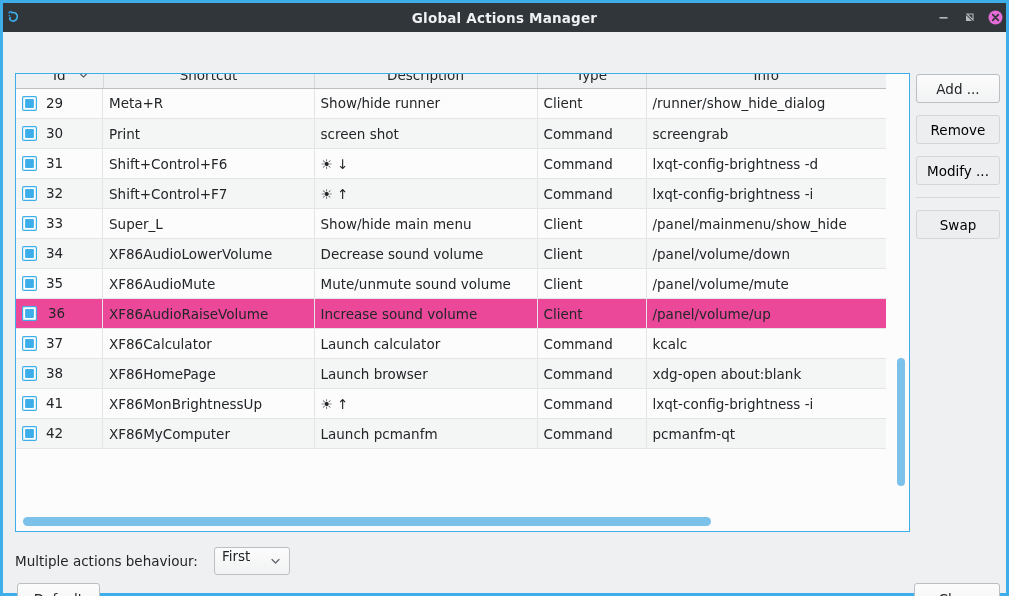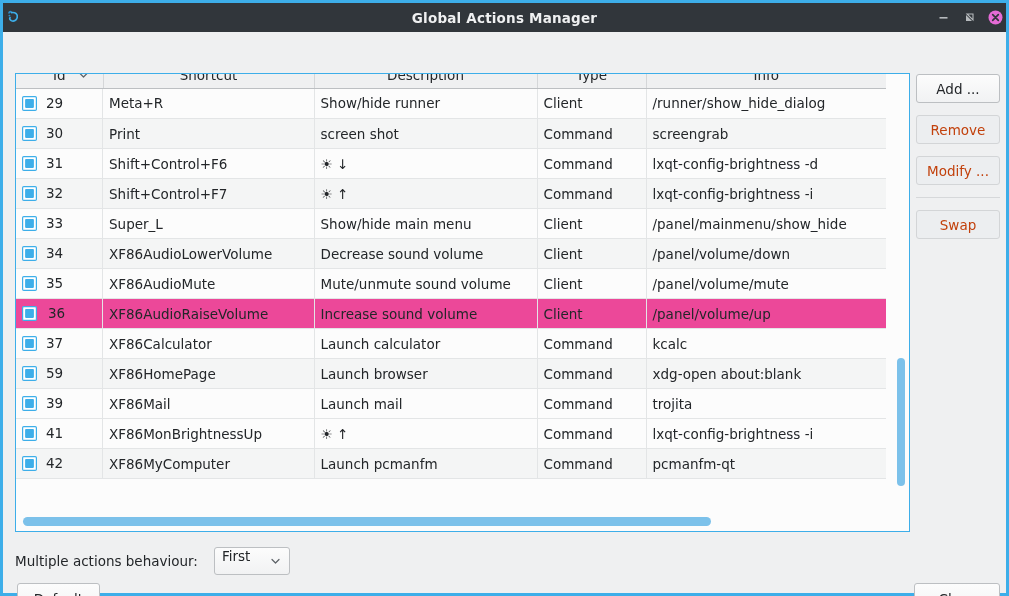--- a/index.html
+++ b/index.html
@@ -126,21 +126,21 @@
     color: #232629;
     background: linear-gradient(#fcfcfc, #f1f2f3);
     border: 1px solid #bcbfc2;
     border-radius: 3px;
     height: 29px;
     cursor: pointer;
     display: flex; align-items: center; justify-content: center;
     white-space: nowrap;
   }
   .btn.disabled {
-    color: #c2410c;
+    color: #000000;
     background: #eceef0;
     border-color: #d3d5d7;
     cursor: default;
   }
   #side-buttons .btn { margin-bottom: 12px; }
   .side-sep { height: 1px; background: #d6d8da; margin: 0 0 12px 0; }
 
   
   #behaviour-row {
     position: absolute; left: 12px; top: 515px;
@@ -348,39 +348,26 @@
                 <td>Launch calculator</td>
                 <td>Command</td>
                 <td>kcalc</td>
               </tr>
               <tr class="alt">
                 <td class="cell-id">
                   <span class="cb-icon"><svg width="15" height="15" viewBox="0 0 15 15">
                       <rect x="0.6" y="0.6" width="13.8" height="13.8" rx="1.2" fill="#ffffff" stroke="#3daee9" stroke-width="1.2"></rect>
                       <rect x="3.1" y="3.1" width="8.8" height="8.8" rx="0.8" fill="#3daee9"></rect>
                     </svg></span>
-                  <span>59</span>
+                  <span>38</span>
                 </td>
                 <td>XF86HomePage</td>
                 <td>Launch browser</td>
                 <td>Command</td>
                 <td>xdg-open about:blank</td>
-              </tr>
-              <tr>
-                <td class="cell-id">
-                  <span class="cb-icon"><svg width="15" height="15" viewBox="0 0 15 15">
-                      <rect x="0.6" y="0.6" width="13.8" height="13.8" rx="1.2" fill="#ffffff" stroke="#3daee9" stroke-width="1.2"></rect>
-                      <rect x="3.1" y="3.1" width="8.8" height="8.8" rx="0.8" fill="#3daee9"></rect>
-                    </svg></span>
-                  <span>39</span>
-                </td>
-                <td>XF86Mail</td>
-                <td>Launch mail</td>
-                <td>Command</td>
-                <td>trojita</td>
               </tr>
               <tr>
                 <td class="cell-id">
                   <span class="cb-icon"><svg width="15" height="15" viewBox="0 0 15 15">
                       <rect x="0.6" y="0.6" width="13.8" height="13.8" rx="1.2" fill="#ffffff" stroke="#3daee9" stroke-width="1.2"></rect>
                       <rect x="3.1" y="3.1" width="8.8" height="8.8" rx="0.8" fill="#3daee9"></rect>
                     </svg></span>
                   <span>41</span>
                 </td>
                 <td>XF86MonBrightnessUp</td>

